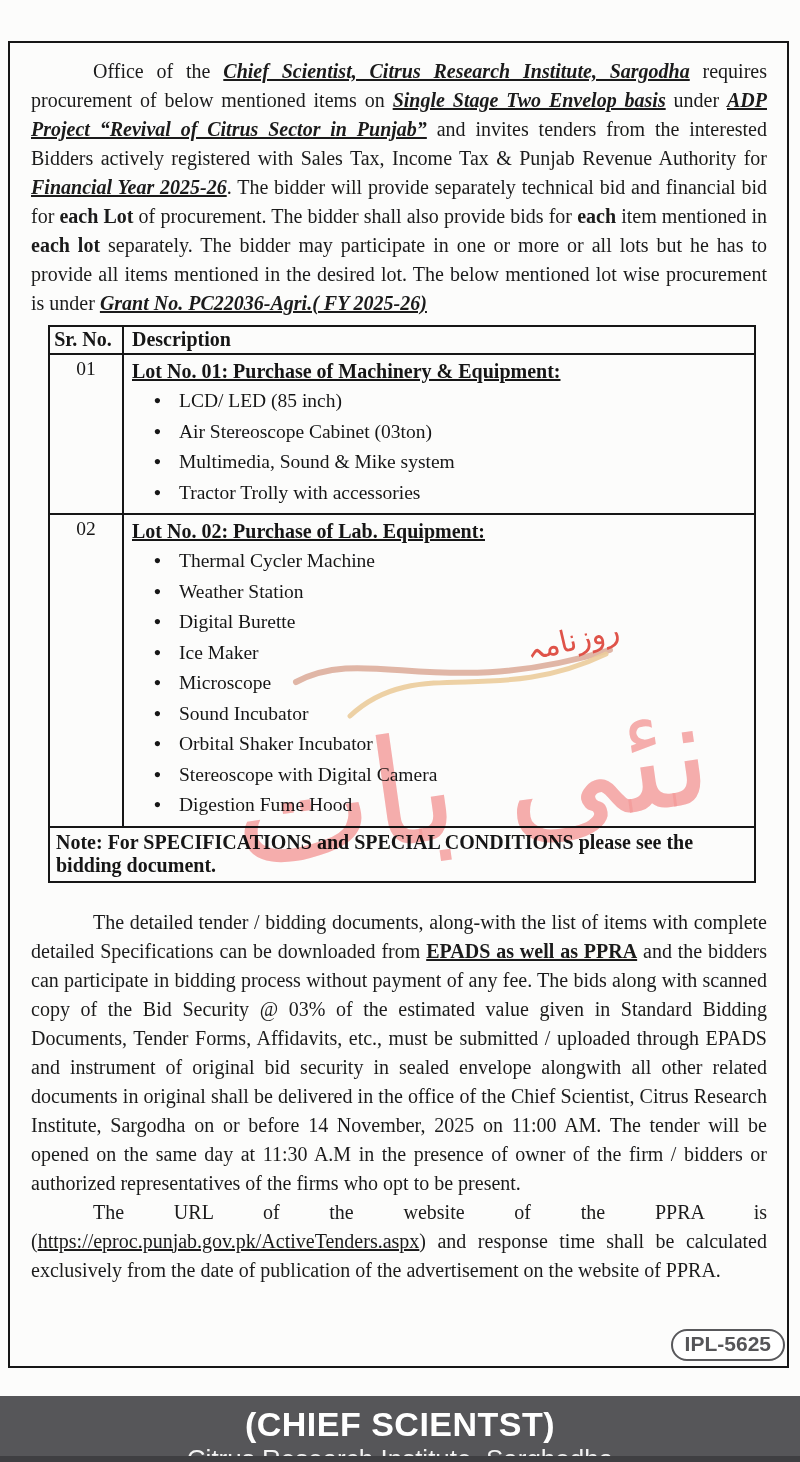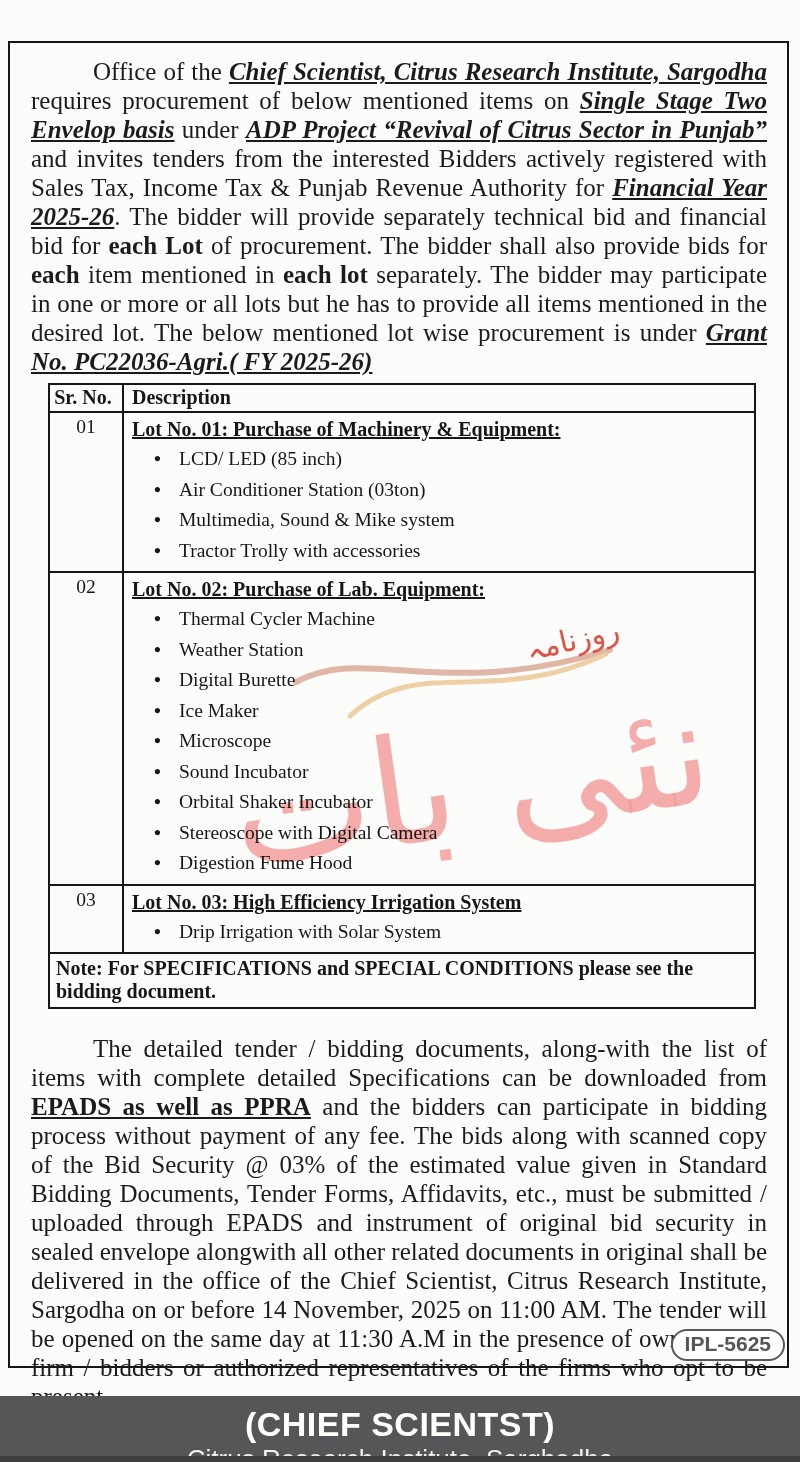--- a/index.html
+++ b/index.html
@@ -7,21 +7,21 @@
   .page{position:relative;width:800px;height:1462px;background:#fcfcfb;overflow:hidden;margin:0 auto;
         font-family:"Liberation Serif",serif;color:#1b1b1b;}
   
   .title-bar{position:absolute;left:6px;top:3px;width:784px;height:36px;background:#565659;
              display:flex;align-items:center;justify-content:center;}
   .title-bar .title-text{font-family:"Liberation Sans",sans-serif;font-weight:bold;font-size:31px;
              color:#ffffff;letter-spacing:1.5px;line-height:1;}
   
   .content-box{position:absolute;left:8px;top:41px;width:781px;height:1327px;box-sizing:border-box;
                border:2.5px solid #161616;padding:14px 20px 0 21px;background:transparent;}
-  .doc-text{font-size:25px;line-height:29px;text-align:justify;margin:0;color:#1b1b1b;}
+  .doc-text{font-size:20px;line-height:29px;text-align:justify;margin:0;color:#1b1b1b;}
   .indent{text-indent:62px;}
   .em{font-weight:bold;font-style:italic;text-decoration:underline;}
   .b{font-weight:bold;}
   .bu{font-weight:bold;text-decoration:underline;}
   .u{text-decoration:underline;}
   
   .lots-table{border-collapse:collapse;margin:7px 0 0 17px;width:708px;color:#161616;}
   .lots-table th,.lots-table td{border:2px solid #161616;}
   .lots-table th{font-size:20px;font-weight:bold;padding:1px 6px 2px;text-align:left;}
   th.col-sr{width:66px;text-align:center;padding-left:0;}
@@ -68,49 +68,40 @@
           <th class="col-desc">Description</th>
         </tr>
       </thead>
       <tbody>
           <tr>
             <td class="sr-cell">01</td>
             <td class="desc-cell">
               <div class="lot-title">Lot No. 01: Purchase of Machinery &amp; Equipment:</div>
               <ul class="lot-items">
                 <li>LCD/ LED (85 inch)</li>
-                <li>Air Conditioner Station (03ton)</li>
+                <li>Air Stereoscope Cabinet (03ton)</li>
                 <li>Multimedia, Sound &amp; Mike system</li>
                 <li>Tractor Trolly with accessories</li>
               </ul>
             </td>
           </tr>
           <tr>
             <td class="sr-cell">02</td>
             <td class="desc-cell">
               <div class="lot-title">Lot No. 02: Purchase of Lab. Equipment:</div>
               <ul class="lot-items">
                 <li>Thermal Cycler Machine</li>
                 <li>Weather Station</li>
                 <li>Digital Burette</li>
                 <li>Ice Maker</li>
                 <li>Microscope</li>
                 <li>Sound Incubator</li>
                 <li>Orbital Shaker Incubator</li>
                 <li>Stereoscope with Digital Camera</li>
                 <li>Digestion Fume Hood</li>
-              </ul>
-            </td>
-          </tr>
-          <tr>
-            <td class="sr-cell">03</td>
-            <td class="desc-cell">
-              <div class="lot-title">Lot No. 03: High Efficiency Irrigation System</div>
-              <ul class="lot-items">
-                <li>Drip Irrigation with Solar System</li>
               </ul>
             </td>
           </tr>
         </tbody>
       <tbody>
         <tr>
           <td class="note-cell" colspan="2">Note: For SPECIFICATIONS and SPECIAL CONDITIONS please see the bidding document.</td>
         </tr>
       </tbody>
     </table>

